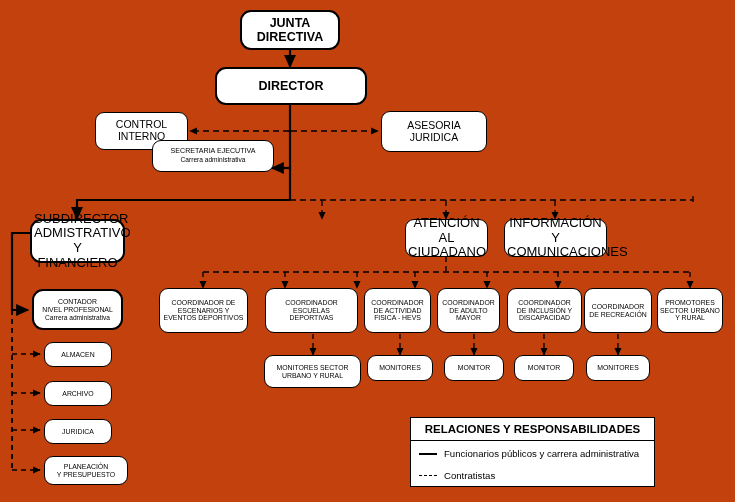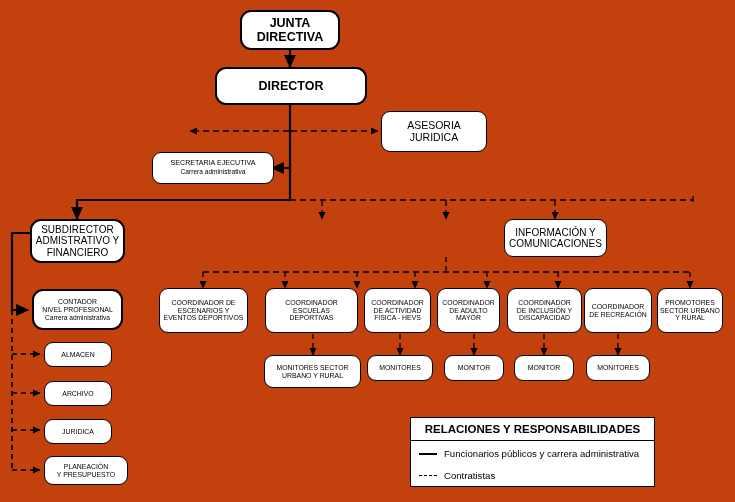--- a/index.html
+++ b/index.html
@@ -8,21 +8,21 @@
   #canvas{position:relative;width:735px;height:502px;background:#c2410c;overflow:hidden;padding-left:17px;}
   svg#wires{position:absolute;left:0;top:0;width:735px;height:502px;pointer-events:none;}
   .node{position:absolute;box-sizing:border-box;border:1px solid #000;border-radius:9px;
         background:#fff;display:flex;align-items:center;justify-content:center;text-align:center;
         color:#000;line-height:1.12;padding:1px 2px;}
   .node span{display:block;width:100%;}
   .thick{border-width:2px;border-radius:11px;}
   .t-bold{font-weight:bold;}
   .s13{font-size:12.5px;}
   .s11{font-size:10.5px;}
-  .s8{font-size:10px;}
+  .s8{font-size:13px;}
   .s75{font-size:7.1px;}
   .s7{font-size:6.9px;}
   .sub{font-weight:normal;font-size:6.6px;}
   .legend{position:absolute;box-sizing:border-box;border:1.5px solid #000;background:#fff;}
   .legend-title{position:absolute;left:0;right:0;top:0;height:22px;display:flex;
         align-items:center;justify-content:center;font-weight:bold;font-size:11.5px;
         border-bottom:1.5px solid #000;}
   .legend-row{position:absolute;left:8px;display:flex;align-items:center;font-size:9.6px;}
   .swatch{width:18px;margin-right:7px;display:inline-block;height:0;border-top:2.5px solid #000;}
   .swatch.dash{border-top:1.4px dashed #000;}
@@ -89,29 +89,35 @@
     <span>
       <span>JUNTA</span>
       <span>DIRECTIVA</span>
     </span>
   </div>
 
   <div class="node thick t-bold s13" style="left:215px;top:67px;width:152px;height:38px;text-align:center;">
     <span>DIRECTOR</span>
   </div>
 
+  <div class="node s11" style="left:95px;top:112px;width:93px;height:38px;">
+    <span>
+      <span>CONTROL</span>
+      <span>INTERNO</span>
+    </span>
+  </div>
 
   <div class="node s11" style="left:381px;top:111px;width:106px;height:41px;">
     <span>
       <span>ASESORIA</span>
       <span>JURIDICA</span>
     </span>
   </div>
 
-  <div class="node s75" style="left:152px;top:152px;width:122px;height:32px;justify-content:center;">
+  <div class="node s75" style="left:152px;top:140px;width:122px;height:32px;justify-content:center;">
     <span>
       <span>SECRETARIA EJECUTIVA</span>
       <span class="sub">Carrera administrativa</span>
     </span>
   </div>
 
   <div class="node thick s8" style="left:30px;top:219px;width:95px;height:44px;">
     <span>
       <span>SUBDIRECTOR</span>
       <span>ADMISTRATIVO  Y</span>
@@ -140,20 +146,26 @@
   </div>
 
   <div class="node s7" style="left:44px;top:456px;width:84px;height:29px;">
     <span>
       <span>PLANEACIÓN</span>
       <span>Y PRESUPUESTO</span>
     </span>
   </div>
 
 
+  <div class="node s8" style="left:405px;top:219px;width:83px;height:38px;">
+    <span>
+      <span>ATENCIÓN AL</span>
+      <span>CIUDADANO</span>
+    </span>
+  </div>
 
   <div class="node s8" style="left:504px;top:219px;width:103px;height:38px;">
     <span>
       <span>INFORMACIÓN Y</span>
       <span>COMUNICACIONES</span>
     </span>
   </div>
 
   <div class="node s7" style="left:159px;top:288px;width:89px;height:45px;">
     <span>

